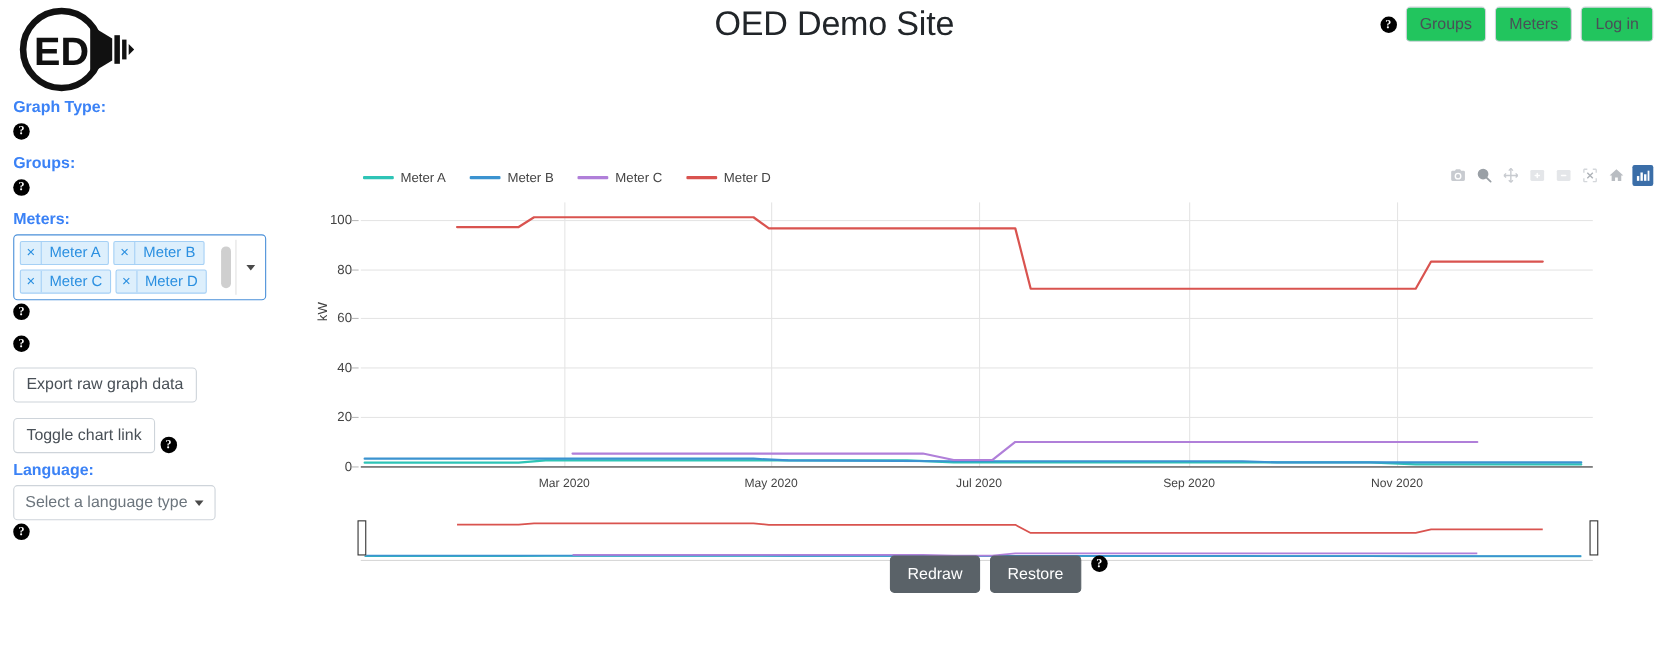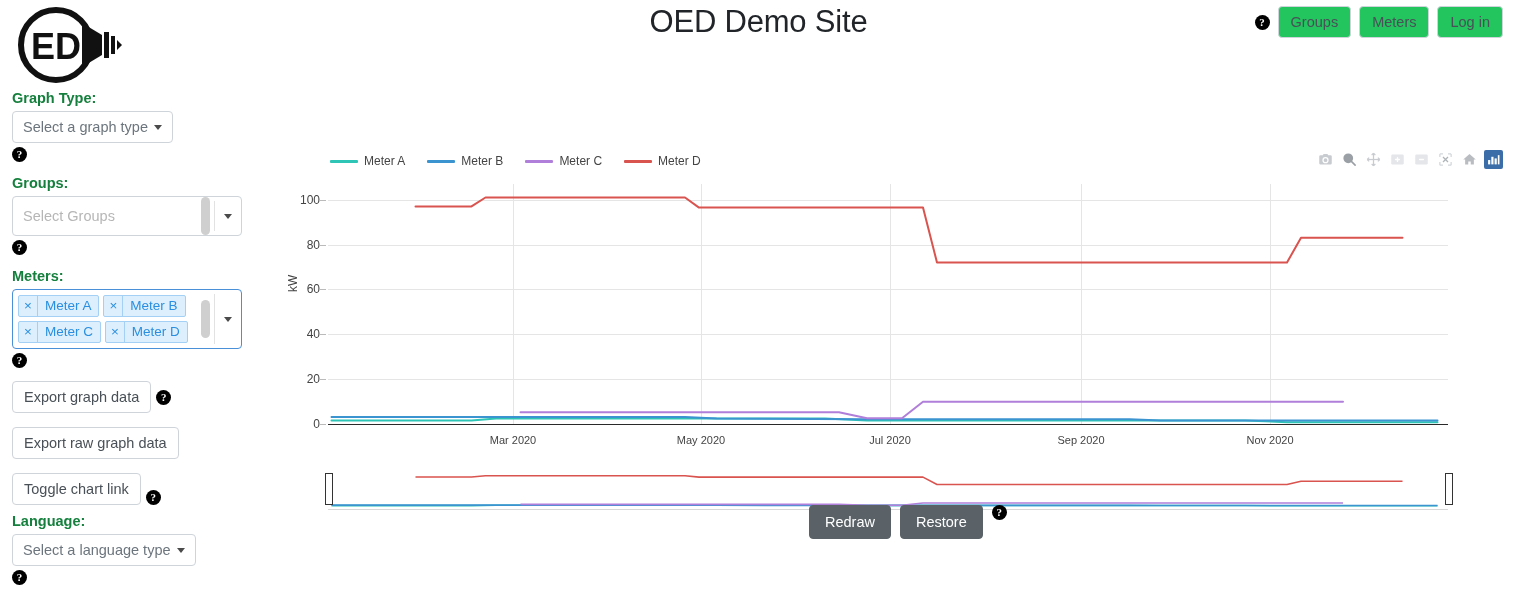--- a/index.html
+++ b/index.html
@@ -20,21 +20,21 @@
     font-size:14.5px;color:#495057;padding:6px 12px;line-height:1.25;
     font-family:inherit;cursor:pointer;white-space:nowrap;
   }
   .help-icon{
     display:inline-block;width:15px;height:15px;border-radius:50%;
     background:#000;color:#fff;font-size:11px;font-weight:bold;line-height:15px;
     text-align:center;cursor:pointer;vertical-align:middle;font-family:"Liberation Serif",serif;
   }
   
   #sidebar{position:absolute;left:12px;top:90px;width:250px;}
-  .field-label{font-size:14.5px;font-weight:bold;color:#15803d;margin:0 0 5px 0;}
+  .field-label{font-size:14.5px;font-weight:bold;color:#3b82f6;margin:0 0 5px 0;}
   .block{margin-bottom:4px;}
   .select-box{
     border:1px solid #ced4da;border-radius:4px;background:#fff;
     font-size:14.5px;color:#6c757d;padding:7px 10px;display:inline-flex;
     align-items:center;gap:6px;cursor:pointer;
   }
   .caret{width:0;height:0;border-left:4px solid transparent;border-right:4px solid transparent;border-top:5px solid #4a4a4a;display:inline-block;}
   .multiselect{
     position:relative;border:1px solid #ced4da;border-radius:4px;background:#fff;
     min-height:30px;display:flex;align-items:center;
@@ -114,37 +114,25 @@
   <span class="help-icon">?</span>
   <button class="btn-outline">Groups</button>
   <button class="btn-outline">Meters</button>
   <button class="btn-outline">Log in</button>
 </div>
 
 <div id="sidebar">
 
   <div class="block">
     <div class="field-label">Graph Type:</div>
-    <div class="select-box">
-      <span>Select a graph type</span>
-      <span class="caret"></span>
-    </div>
     <div class="help-row"><span class="help-icon">?</span></div>
   </div>
 
   <div class="block">
     <div class="field-label">Groups:</div>
-    <div class="multiselect" style="width:228px;">
-      <span class="ph">Select Groups</span>
-      <div class="ms-scroll"></div>
-      <div class="ms-divider"></div>
-      <div class="ms-arrow">
-        <span class="caret"></span>
-      </div>
-    </div>
     <div class="help-row"><span class="help-icon">?</span></div>
   </div>
 
   <div class="block">
     <div class="field-label">Meters:</div>
     <div class="multiselect focused" style="width:228px;">
       <div class="tags">
         <span class="tag">
           <span class="x">×</span>
           <span class="nm">Meter A</span>
@@ -165,21 +153,20 @@
       <div class="ms-scroll"></div>
       <div class="ms-divider"></div>
       <div class="ms-arrow">
         <span class="caret"></span>
       </div>
     </div>
     <div class="help-row"><span class="help-icon">?</span></div>
   </div>
 
   <div class="row-ctl" style="margin-top:10px;">
-    <button class="lbtn">Export graph data</button>
     <span class="help-icon">?</span>
   </div>
 
   <div class="row-ctl" style="margin-top:14px;">
     <button class="lbtn">Export raw graph data</button>
   </div>
 
   <div class="row-ctl" style="margin-top:14px;align-items:flex-end;">
     <button class="lbtn">Toggle chart link</button>
     <span class="help-icon">?</span>

